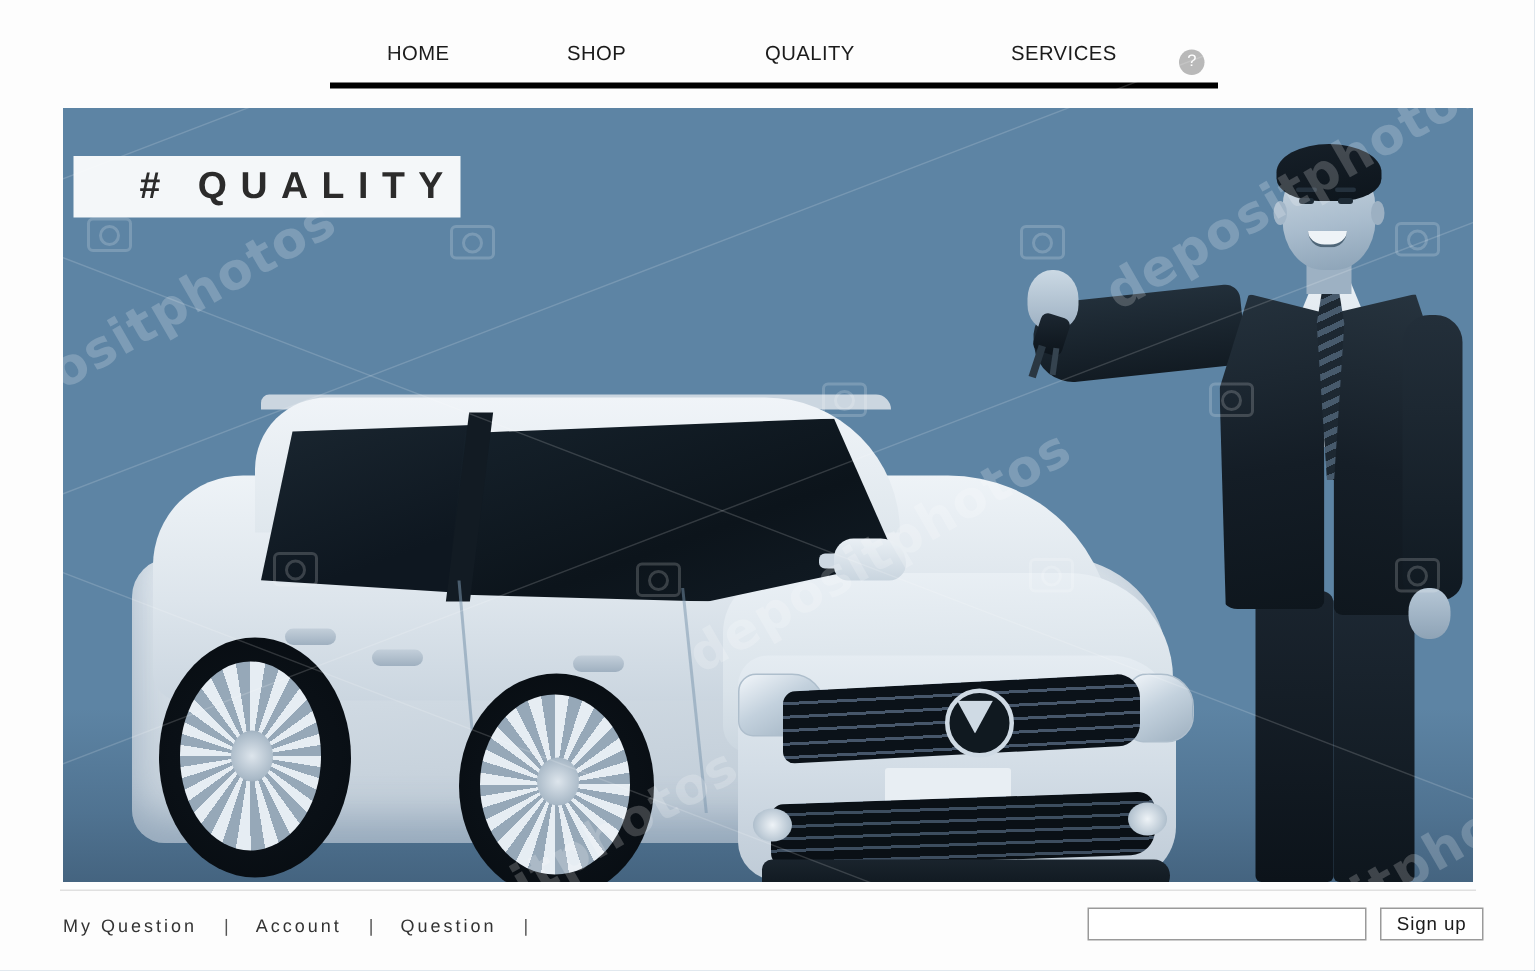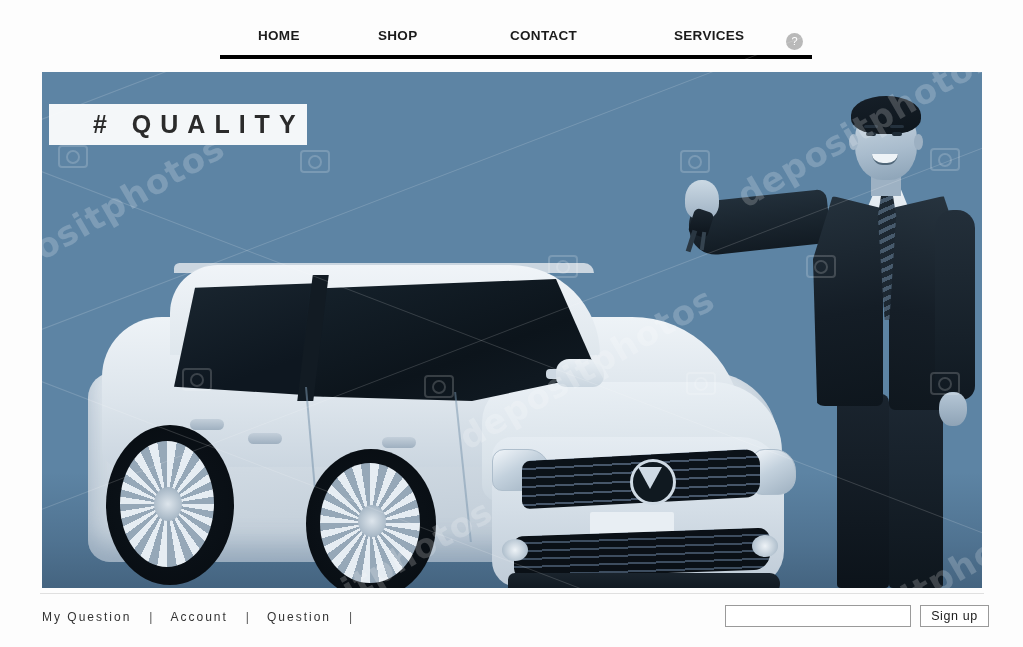--- a/index.html
+++ b/index.html
@@ -28,21 +28,21 @@
     position: absolute;
     left: 220px;
     top: 28px;
     width: 592px;
     height: 32px;
   }
   .nav-item {
     position: absolute;
     top: 0;
     font-size: 13.5px;
-    font-weight: 700;
+    font-weight: 400;
     letter-spacing: 0.3px;
     color: #1b1b1b;
     font-family: "Liberation Sans", sans-serif;
     white-space: nowrap;
   }
   #nav-underline {
     position: absolute;
     left: 220px;
     top: 55px;
     width: 592px;
@@ -659,21 +659,21 @@
   }
 </style>
 </head>
 <body>
 
 <div id="page">
 
   <div id="navbar">
     <span class="nav-item" style="left:38px;">HOME</span>
     <span class="nav-item" style="left:158px;">SHOP</span>
-    <span class="nav-item" style="left:290px;">CONTACT</span>
+    <span class="nav-item" style="left:290px;">QUALITY</span>
     <span class="nav-item" style="left:454px;">SERVICES</span>
   </div>
   <div id="help-icon">?</div>
   <div id="nav-underline"></div>
 
   <div id="hero">
     <div id="hero-bg"></div>
     <div id="ground-shade"></div>
 
     <div id="car">

